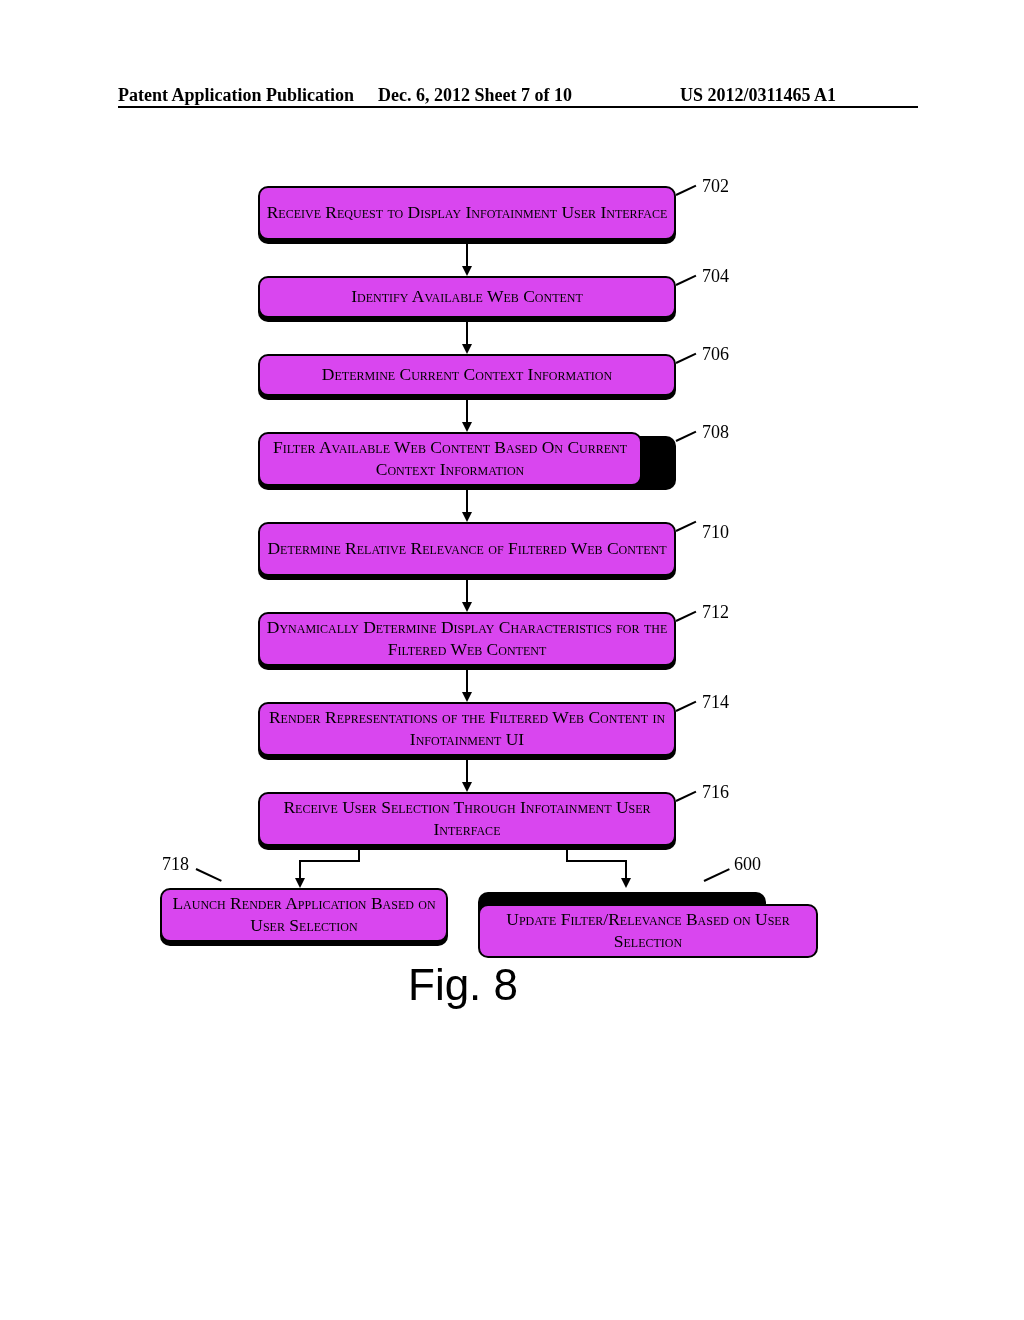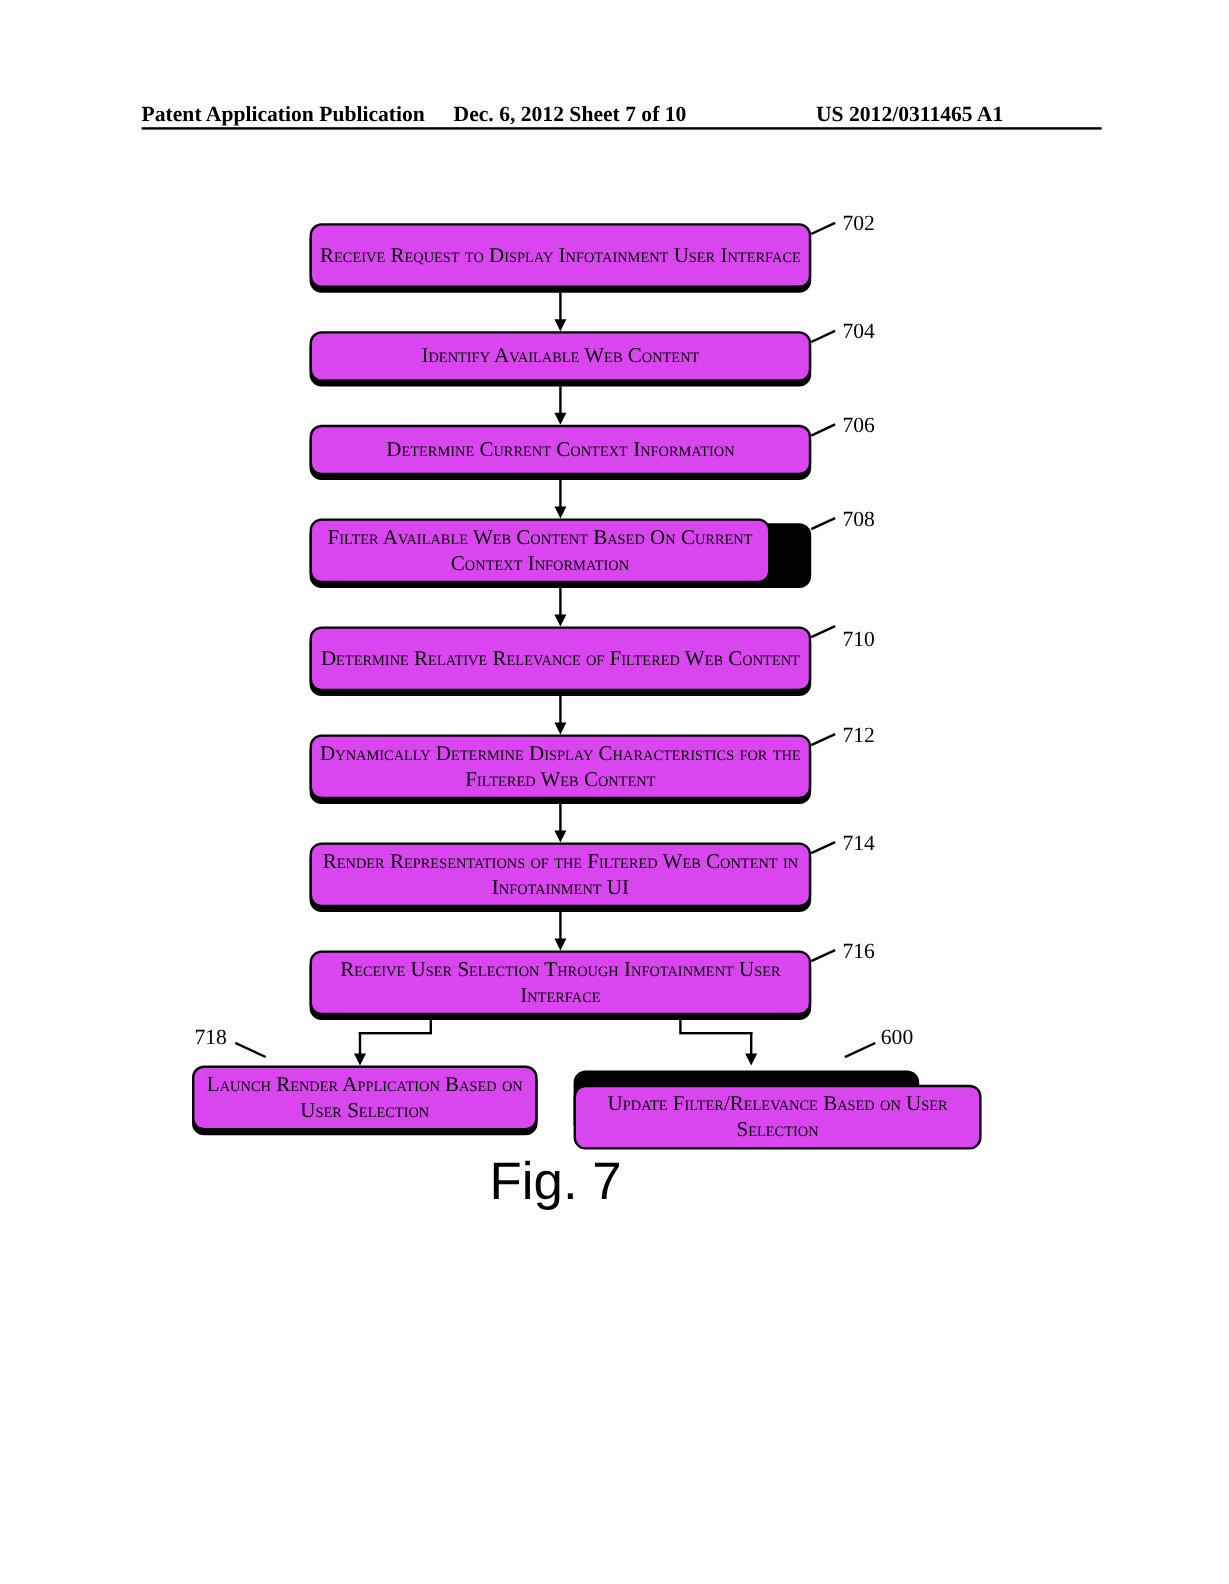--- a/index.html
+++ b/index.html
@@ -172,14 +172,14 @@
   <div class="shadow" style="left:160px; top:712px; width:288px; height:54px;"></div>
   <div class="box" style="left:160px; top:708px; width:288px; height:54px;">Launch Render Application Based on User Selection</div>
   <div class="leader" style="left:196px; top:688px; width:28px; height:2px; transform:rotate(25deg); transform-origin:left center;"></div>
   <div class="label" style="left:162px; top:674px;">718</div>
 
   <div class="shadow" style="left:478px; top:712px; width:288px; height:54px;"></div>
   <div class="box" style="left:478px; top:724px; width:340px; height:54px;">Update Filter/Relevance Based on User Selection</div>
   <div class="leader" style="left:704px; top:700px; width:28px; height:2px; transform:rotate(-25deg); transform-origin:left center;"></div>
   <div class="label" style="left:734px; top:674px;">600</div>
 
-  <div class="figcaption" style="left:408px; top:780px;">Fig. 7</div>
+  <div class="figcaption" style="left:408px; top:780px;">Fig. 8</div>
 </div>
 
 </body></html>

